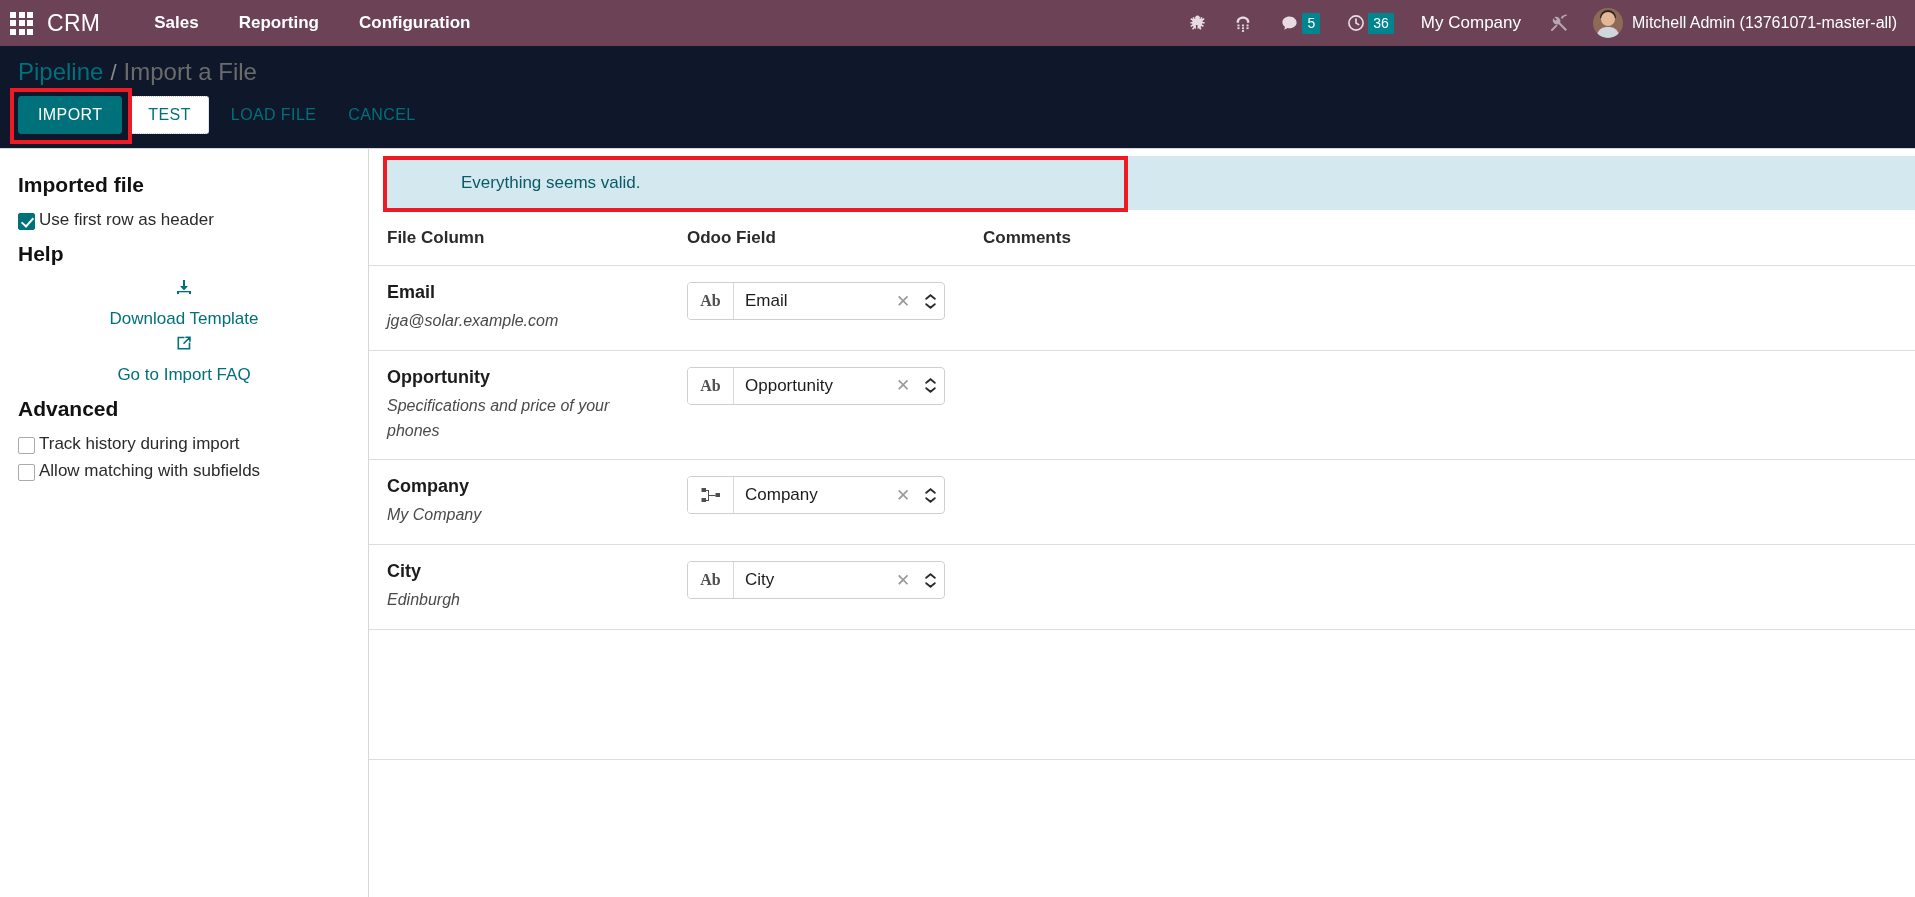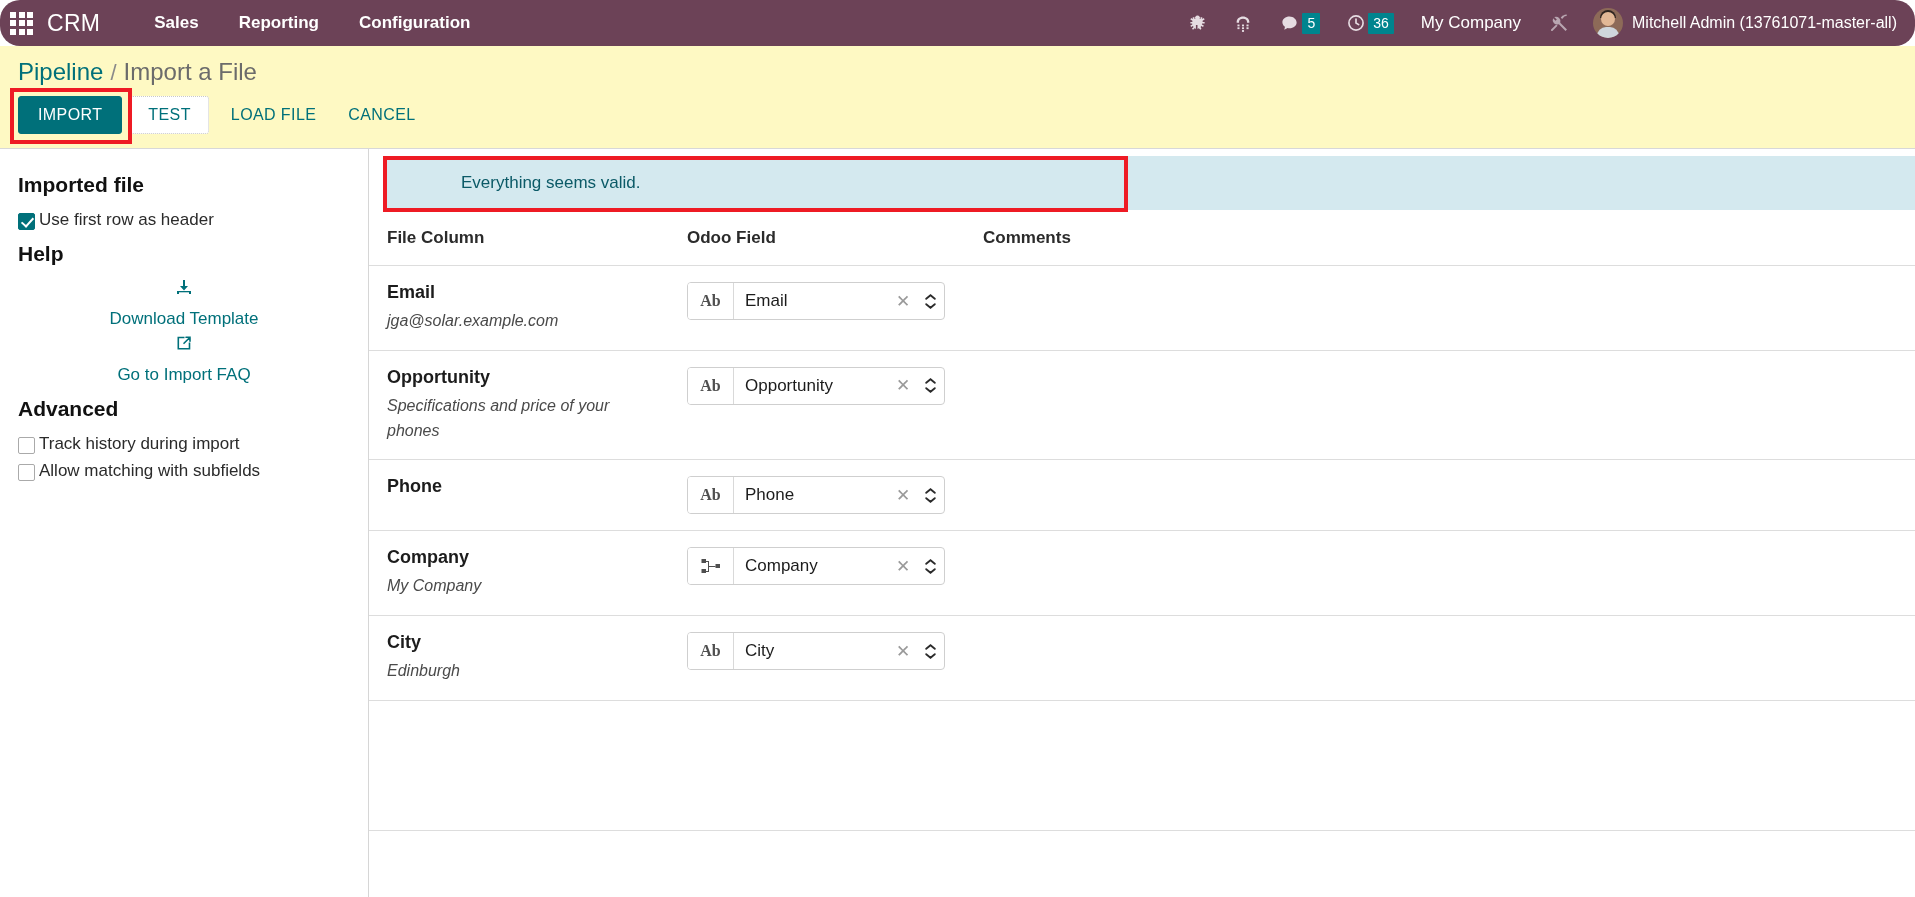--- a/index.html
+++ b/index.html
@@ -12,21 +12,20 @@
 
   
   .navbar {
     height: 46px;
     background: #6c4257;
     display: flex;
     align-items: center;
     padding: 0 14px 0 10px;
     color: #ffffff;
     font-size: 17px;
-    border-radius: 20px;
   }
   .apps-grid {
     display: grid;
     grid-template-columns: repeat(3, 6px);
     grid-template-rows: repeat(3, 6px);
     gap: 2.5px;
     margin-right: 14px;
     cursor: pointer;
   }
   .apps-grid i { display: block; width: 6px; height: 6px; background: #ffffff; }
@@ -103,21 +102,21 @@
     position: absolute; left: 4px; top: 19px;
     width: 22px; height: 13px; border-radius: 9px 9px 0 0;
     background: #cfd6dc;
   }
   .user-name { font-size: 16px; }
 
   
   .control-panel {
     border-bottom: 1px solid #d8d8d8;
     padding: 12px 0 0 0;
-    background: #fef9c3;
+    background: #0f172a;
   }
   .breadcrumb {
     padding: 0 18px 10px;
     font-size: 24px;
     display: flex;
     align-items: baseline;
     gap: 7px;
   }
   .bc-link { color: #00707a; cursor: pointer; }
   .bc-sep { color: #8a8a8a; font-size: 22px; }
@@ -545,42 +544,20 @@
                   </svg>
                 <svg width="11" height="6" viewBox="0 0 11 6" fill="none" stroke="#2b2b2b" stroke-width="1.8" stroke-linecap="round">
                     <path d="M1.2 1.2 5.5 4.8l4.3-3.6"></path>
                   </svg>
               </div>
             </div>
           </td>
           <td></td>
         </tr>
 
-        <tr>
-          <td class="c-file">
-            <div class="col-name">Phone</div>
-            <div class="col-sample"></div>
-          </td>
-          <td>
-            <div class="field-sel">
-              <div class="fs-icon">Ab</div>
-              <div class="fs-val">Phone</div>
-              <div class="fs-clear">✕</div>
-              <div class="fs-step">
-                <svg width="11" height="6" viewBox="0 0 11 6" fill="none" stroke="#2b2b2b" stroke-width="1.8" stroke-linecap="round">
-                    <path d="M1.2 4.8 5.5 1.2l4.3 3.6"></path>
-                  </svg>
-                <svg width="11" height="6" viewBox="0 0 11 6" fill="none" stroke="#2b2b2b" stroke-width="1.8" stroke-linecap="round">
-                    <path d="M1.2 1.2 5.5 4.8l4.3-3.6"></path>
-                  </svg>
-              </div>
-            </div>
-          </td>
-          <td></td>
-        </tr>
 
         <tr>
           <td class="c-file">
             <div class="col-name">Company</div>
             <div class="col-sample">My Company</div>
           </td>
           <td>
             <div class="field-sel">
               <div class="fs-icon">
                 <svg width="20" height="16" viewBox="0 0 20 16" fill="#4f4f4f">

